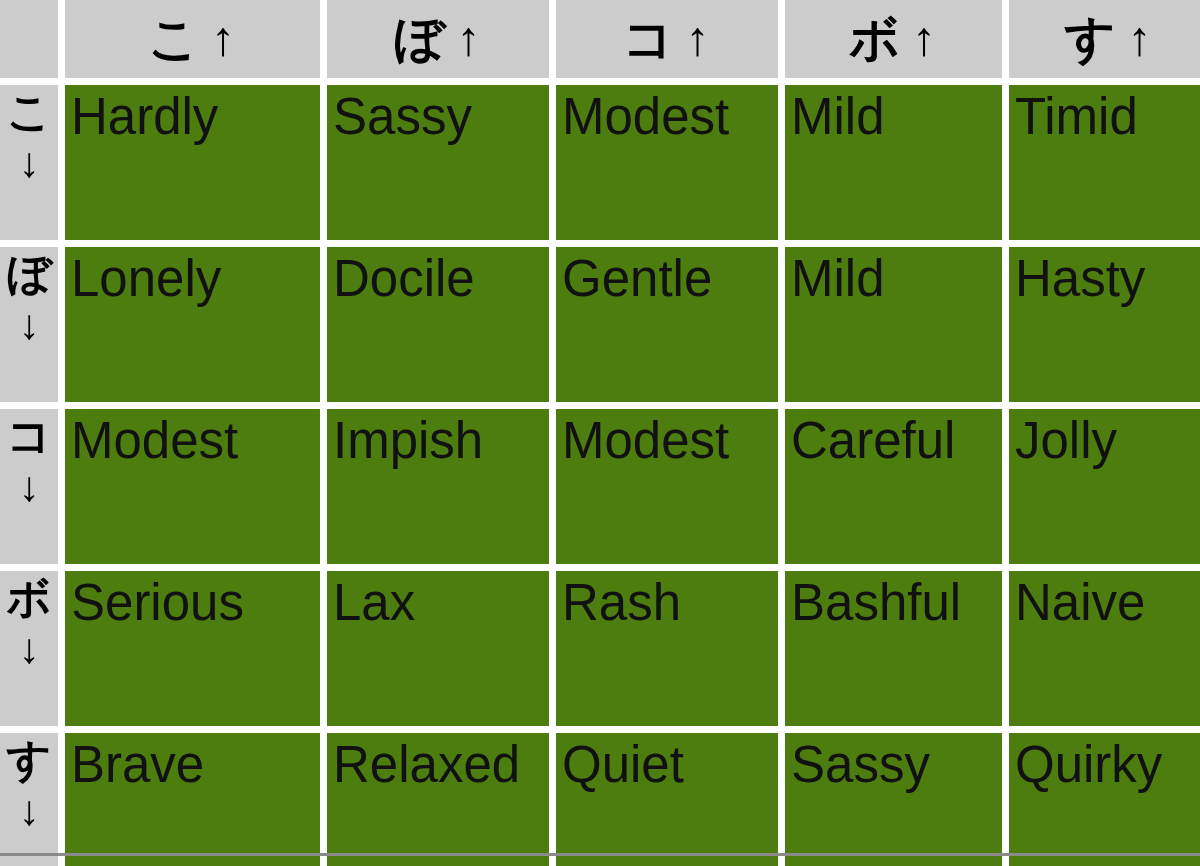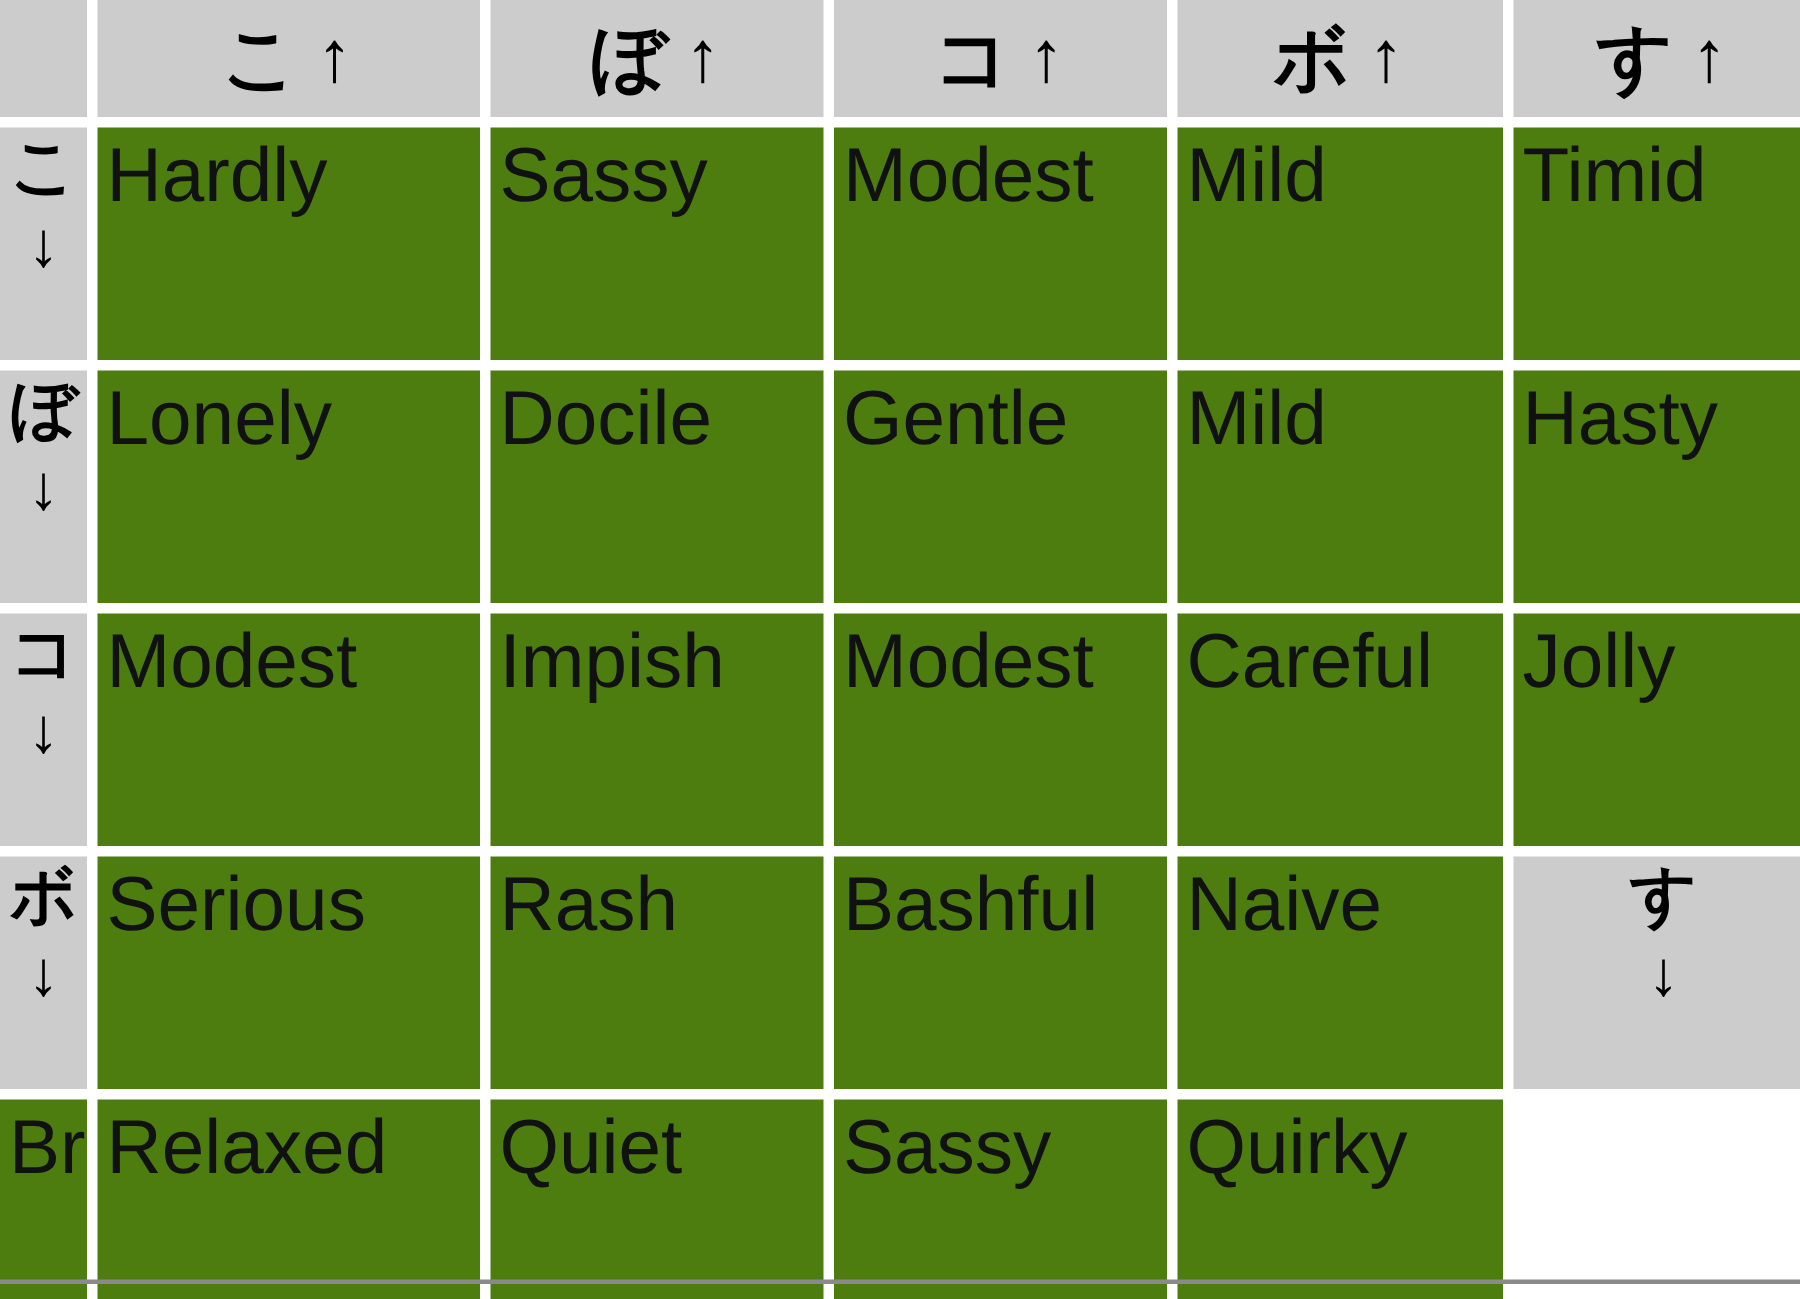--- a/index.html
+++ b/index.html
@@ -156,20 +156,21 @@
     <div class="data-cell">Impish</div>
     <div class="data-cell">Modest</div>
     <div class="data-cell">Careful</div>
     <div class="data-cell">Jolly</div>
 
     <div class="row-header">
       <span class="jp">ボ</span>
       <span class="arrow">↓</span>
     </div>
     <div class="data-cell">Serious</div>
+    <div class="data-cell">Lax</div>
     <div class="data-cell">Rash</div>
     <div class="data-cell">Bashful</div>
     <div class="data-cell">Naive</div>
 
     <div class="row-header">
       <span class="jp">す</span>
       <span class="arrow">↓</span>
     </div>
     <div class="data-cell">Brave</div>
     <div class="data-cell">Relaxed</div>

